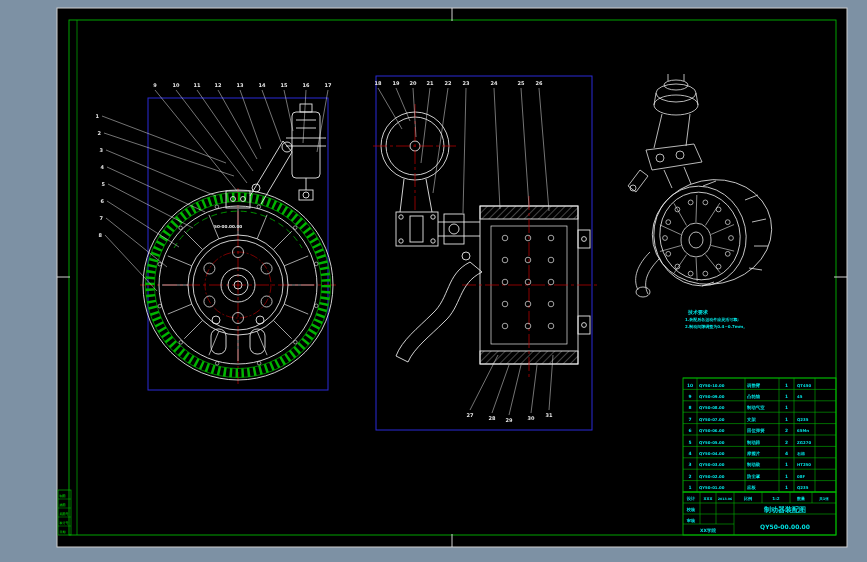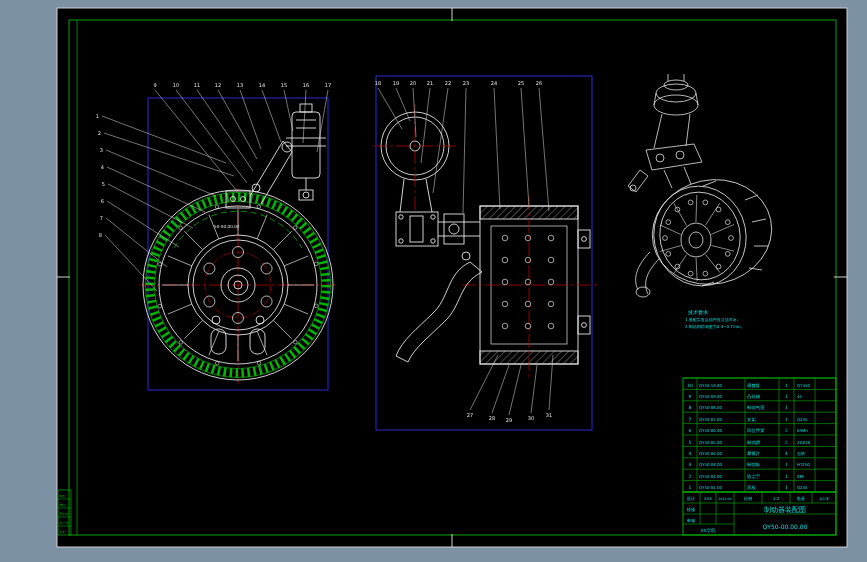--- a/index.html
+++ b/index.html
@@ -1,16 +1,16 @@
 <!DOCTYPE html>
 <html><head>
 <meta charset="utf-8">
 <style>
   html,body{margin:0;padding:0;background:#5f7487;}
-  .stage{position:relative;width:867px;height:562px;background:#7d91a4;overflow:hidden;}
+  .stage{position:relative;width:867px;height:562px;background:#7d91a4;overflow:hidden;font-weight:bold;}
   svg{position:absolute;left:0;top:0;}
   svg text{font-family:"DejaVu Sans","Liberation Sans",sans-serif;stroke:none;}
 </style>
 </head>
 <body>
 
 <div class="stage">
 <svg width="867" height="562" viewBox="0 0 867 562">
   <defs>
     <pattern id="hatch" width="5" height="5" patternUnits="userSpaceOnUse" patternTransform="rotate(45)">

